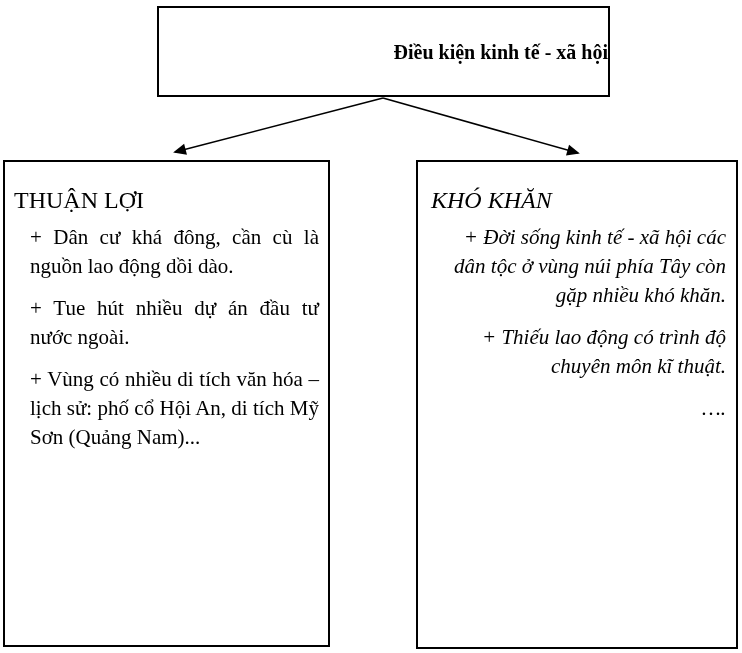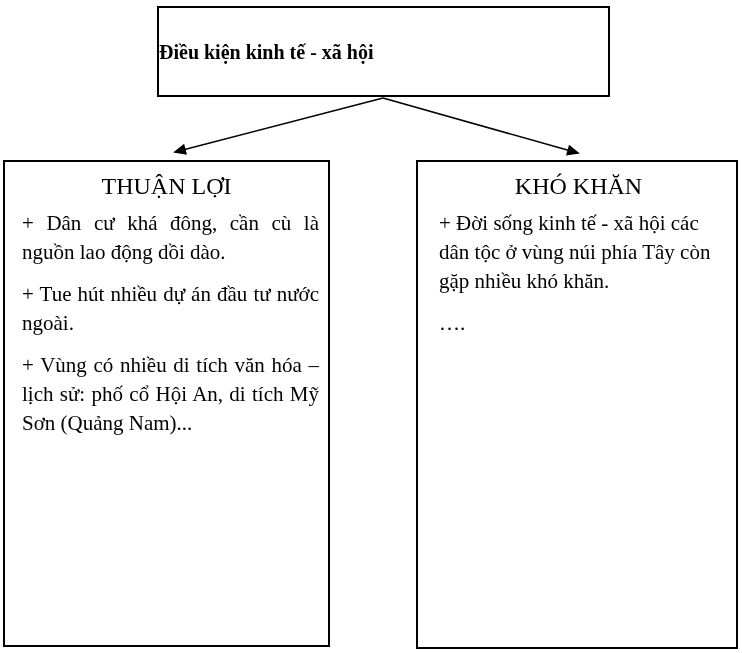--- a/index.html
+++ b/index.html
@@ -20,21 +20,21 @@
     position: absolute;
     left: 157px;
     top: 6px;
     width: 453px;
     height: 91px;
     box-sizing: border-box;
     border: 2px solid #000000;
     display: flex;
     flex-direction: column;
     justify-content: space-evenly;
-    align-items: flex-start;
+    align-items: flex-end;
     text-align: center;
     font-weight: bold;
     font-size: 20px;
     line-height: 1.1;
   }
   .arrows {
     position: absolute;
     left: 0;
     top: 0;
     width: 742px;
@@ -53,38 +53,38 @@
     width: 327px;
     height: 487px;
     padding: 4px 9px 4px 9px;
   }
   .box-right {
     left: 416px;
     top: 160px;
     width: 322px;
     height: 489px;
     padding: 4px 10px 4px 13px;
+    font-style: italic;
   }
   .box-header {
-    text-align: center;
     font-size: 24px;
     line-height: 1.2;
-    margin: 6px 0 8px 0;
+    margin: 20px 0 8px 0;
   }
   .box-body p {
     font-size: 21px;
     line-height: 29px;
-    margin: 0 0 13px 8px;
+    margin: 0 0 13px 16px;
   }
   .box-left .box-body p {
     text-align: justify;
     text-justify: inter-word;
   }
   .box-right .box-body p {
-    text-align: left;
+    text-align: right;
   }
 </style>
 </head>
 <body>
 
 <div class="canvas">
 
   <div class="title-box">
     <div>Điều kiện kinh tế - xã hội</div>
   </div>
@@ -105,17 +105,18 @@
         <p>+ Dân cư khá đông, cần cù là nguồn lao động dồi dào.</p>
         <p>+ Tue hút nhiều dự án đầu tư nước ngoài.</p>
         <p>+ Vùng có nhiều di tích văn hóa – lịch sử: phố cổ Hội An, di tích Mỹ Sơn (Quảng Nam)...</p>
       </div>
   </div>
 
   <div class="box box-right">
     <div class="box-header">KHÓ KHĂN</div>
     <div class="box-body">
         <p>+ Đời sống kinh tế - xã hội các dân tộc ở vùng núi phía Tây còn gặp nhiều khó khăn.</p>
+        <p>+ Thiếu lao động có trình độ chuyên môn kĩ thuật.</p>
         <p>….</p>
       </div>
   </div>
 
 </div>
 
 </body></html>

